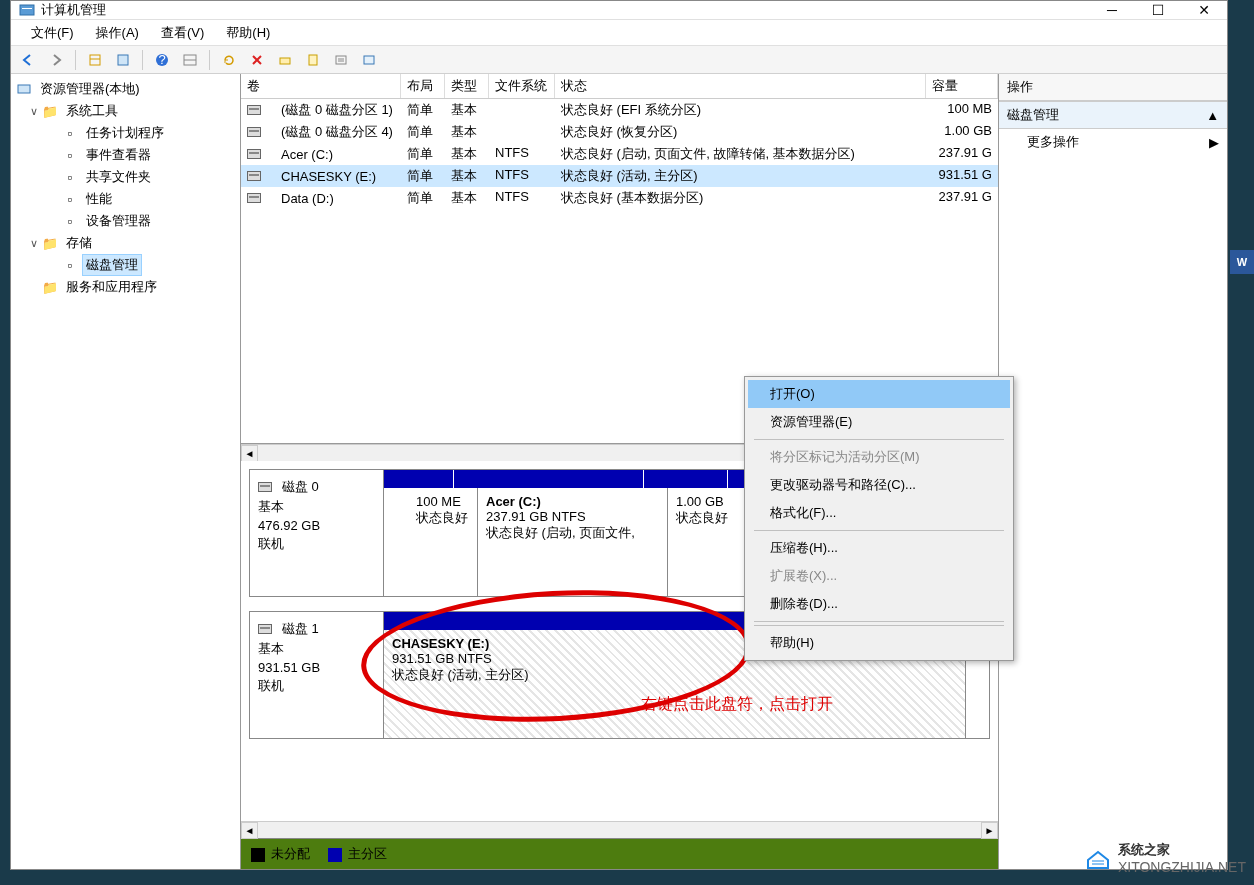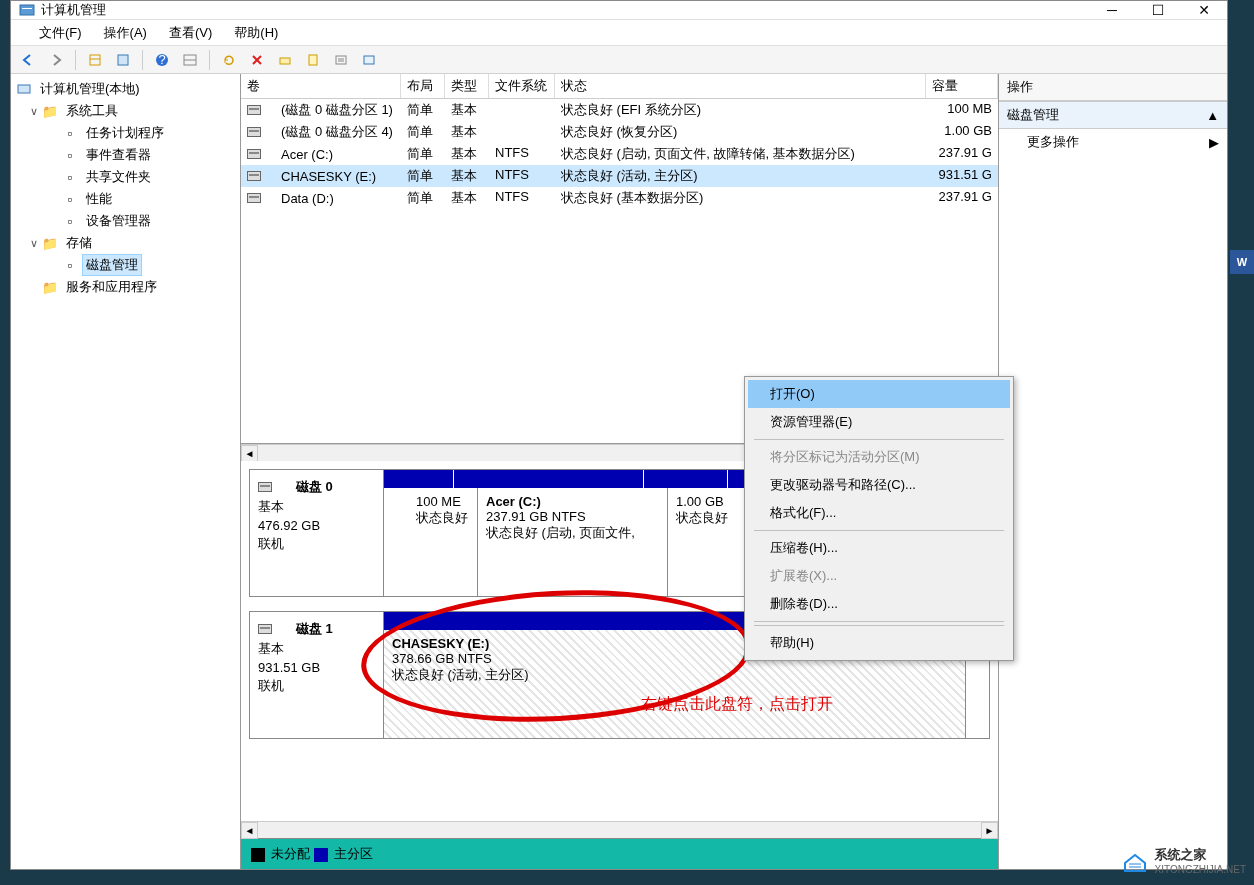--- a/index.html
+++ b/index.html
@@ -3,21 +3,21 @@
 <meta charset="utf-8">
 <style>
 * { box-sizing: border-box; margin: 0; padding: 0; font-family: "Microsoft YaHei", "Segoe UI", sans-serif; font-size: 13px; }
 body { background: #1a3a4a; width: 1254px; height: 885px; overflow: hidden; position: relative; }
 .window { position: absolute; left: 10px; top: 0; width: 1218px; height: 870px; background: #fff; border: 1px solid #888; display: flex; flex-direction: column; }
 .titlebar { height: 19px; display: flex; align-items: center; padding-left: 8px; border-bottom: 1px solid #e0e0e0; }
 .titlebar .icon { width: 16px; height: 16px; margin-right: 6px; }
 .titlebar .spacer { flex: 1; }
 .win-controls { display: flex; }
 .win-btn { width: 46px; height: 32px; display: flex; align-items: center; justify-content: center; cursor: pointer; font-size: 14px; }
-.menubar { height: 26px; display: flex; align-items: center; padding-left: 24px; gap: 14px; border-bottom: 1px solid #e0e0e0; }
+.menubar { height: 26px; display: flex; align-items: center; padding-left: 16px; gap: 14px; border-bottom: 1px solid #e0e0e0; }
 .menubar span { cursor: pointer; padding: 2px 4px; }
 .toolbar { height: 28px; display: flex; align-items: center; padding-left: 6px; gap: 6px; border-bottom: 1px solid #d0d0d0; background: #f5f5f5; }
 .tb-btn { width: 22px; height: 22px; display: flex; align-items: center; justify-content: center; cursor: pointer; border: 1px solid transparent; }
 .tb-sep { width: 1px; height: 20px; background: #ccc; margin: 0 2px; }
 .body { flex: 1; display: flex; overflow: hidden; }
 .tree-pane { width: 230px; border-right: 1px solid #999; background: #fff; padding: 4px 2px; overflow: auto; }
 .tree-item { display: flex; align-items: center; padding: 1px 2px; cursor: pointer; white-space: nowrap; }
 .tree-item.selected span.label { background: #cce8ff; outline: 1px solid #99d1ff; }
 .tree-item .tw { width: 14px; text-align: center; color: #555; font-size: 11px; cursor: pointer; }
 .tree-item .icon { width: 18px; height: 16px; display: inline-flex; align-items: center; justify-content: center; margin-right: 4px; }
@@ -44,29 +44,29 @@
 .vol-row .cell.c-cap { width: 72px; text-align: right; }
 .vol-row.selected { background: #cce8ff; }
 .disk-icon { width: 14px; height: 10px; background: #ddd; border: 1px solid #666; position: relative; }
 .disk-icon::before { content:''; position:absolute; top:2px; left:1px; right:1px; height:2px; background:#888; }
 .hscroll-bottom { height: 17px; background: #f0f0f0; border-top: 1px solid #ccc; position: relative; }
 .hscroll-bottom .arrow { width: 17px; height: 17px; position: absolute; display:flex; align-items:center; justify-content:center; background:#f0f0f0; border:1px solid #ccc; font-size:10px; cursor:pointer;}
 .hscroll-bottom .arrow.left{left:0;} .hscroll-bottom .arrow.right{right:0;}
 .graphic-pane { flex: 1; overflow: auto; padding: 8px; background: #fff; position: relative; }
 .disk-group { display: flex; border: 1px solid #888; margin-bottom: 14px; height: 128px; background:#fff; }
 .disk-head { width: 134px; padding: 8px; border-right: 1px solid #888; display: flex; flex-direction: column; gap: 2px; background:#fff; }
-.disk-head .name { font-weight: bold; display:flex; align-items:center; gap:24px;}
+.disk-head .name { font-weight: normal; display:flex; align-items:center; gap:10px;}
 .disk-vols { flex: 1; display: flex; flex-direction: column; }
 .disk-vols-top { height: 18px; background: #0000b0; display: flex; }
 .disk-vols-top .seg { border-right: 1px solid #fff; }
 .disk-vols-body { flex: 1; display: flex; }
 .vol-box { border-right: 1px solid #888; padding: 6px 8px; overflow: hidden; font-size: 12px; }
 .vol-box .name { font-weight: bold; }
 .vol-box.hatched { background: repeating-linear-gradient(45deg,#fff,#fff 4px,#e5e5e5 4px,#e5e5e5 6px); }
-.legend { border-top: 1px solid #888; padding: 6px 10px; display: flex; gap: 4px; align-items:center; background:#14b8a6;}
+.legend { border-top: 1px solid #888; padding: 6px 10px; display: flex; gap: 18px; align-items:center; background:#4d7c0f;}
 .legend .sw { width: 14px; height: 14px; display: inline-block; margin-right: 6px; vertical-align: middle; }
 .sw.black { background: #000; } .sw.blue { background: #0000b0; }
 .actions-pane { width: 228px; background: #fff; display: flex; flex-direction: column; }
 .actions-header { padding: 4px 8px; font-weight: normal; border-bottom: 1px solid #ccc; background: #f7f7f7; }
 .actions-section { padding: 4px 8px; background: #eaf3fb; border-top: 1px solid #ccc; border-bottom: 1px solid #ccc; display:flex; justify-content:space-between; align-items:center; cursor:pointer;}
 .actions-item { padding: 4px 8px 4px 28px; cursor: pointer; display:flex; justify-content:space-between; align-items:center;}
 .context-menu { position: absolute; background: #f0f0f0; border: 1px solid #999; box-shadow: 2px 2px 6px rgba(0,0,0,.3); width: 270px; z-index: 1000; padding: 3px; }
 .cm-item { padding: 5px 22px; cursor: pointer; }
 .cm-item.highlight { background: #91c9f7; }
 .cm-item.disabled { color: #888; cursor: default; }
@@ -177,21 +177,21 @@
   </div>
 
   <div class="body">
     <div class="tree-pane">
       <div class="tree-item">
         <span class="icon">
             <svg width="16" height="16">
               <rect x="2" y="4" width="12" height="8" fill="#cfe5f7" stroke="#3a78b5"></rect>
             </svg>
           </span>
-        <span class="label">计算机管理(本地)</span>
+        <span class="label">资源管理器(本地)</span>
       </div>
       <div id="tree-groups">
           <div class="tree-item tree-indent-1">
             <span class="tw">∨</span>
             <span class="icon">📁</span>
             <span class="label">系统工具</span>
           </div>
           <div class="tree-item tree-indent-2">
             <span class="tw"></span>
             <span class="icon">▫</span>
@@ -353,21 +353,21 @@
   <div>931.51 GB</div>
   <div>联机</div>
               </div>
               <div class="disk-vols">
                 <div class="disk-vols-top">
                   <div class="seg" style="width: 582px;"></div>
                 </div>
                 <div class="disk-vols-body">
                   <div class="vol-box hatched" style="width: 582px;">
                     <div class="name">CHASESKY  (E:)</div>
-                    <div>378.66 GB NTFS</div>
+                    <div>931.51 GB NTFS</div>
        <div>状态良好 (活动, 主分区)</div>
                   </div>
                 </div>
               </div>
             </div>
           </div>
 
         <div class="annot-circle" style="left:120px; top:130px; width:390px; height:130px; transform:rotate(-3deg);"></div>
         <div class="annot-text" style="left:400px; top:233px;">右键点击此盘符，点击打开</div>
       </div>
@@ -416,15 +416,15 @@
 </div>
 
 <div class="watermark">
   <svg class="logo" viewBox="0 0 28 24">
       <path d="M4 14 L14 6 L24 14 L24 22 L4 22 Z" fill="none" stroke="#1e88e5" stroke-width="2"></path>
       <line x1="8" y1="15" x2="20" y2="15" stroke="#1e88e5"></line>
       <line x1="8" y1="18" x2="20" y2="18" stroke="#1e88e5"></line>
     </svg>
   <div>
     <div style="font-weight:bold">系统之家</div>
-    <div style="font-size:10px;color:#666">XITONGZHIJIA.NET</div>
+    <div style="font-size:14px;color:#666">XITONGZHIJIA.NET</div>
   </div>
 </div>
 
 </body></html>

